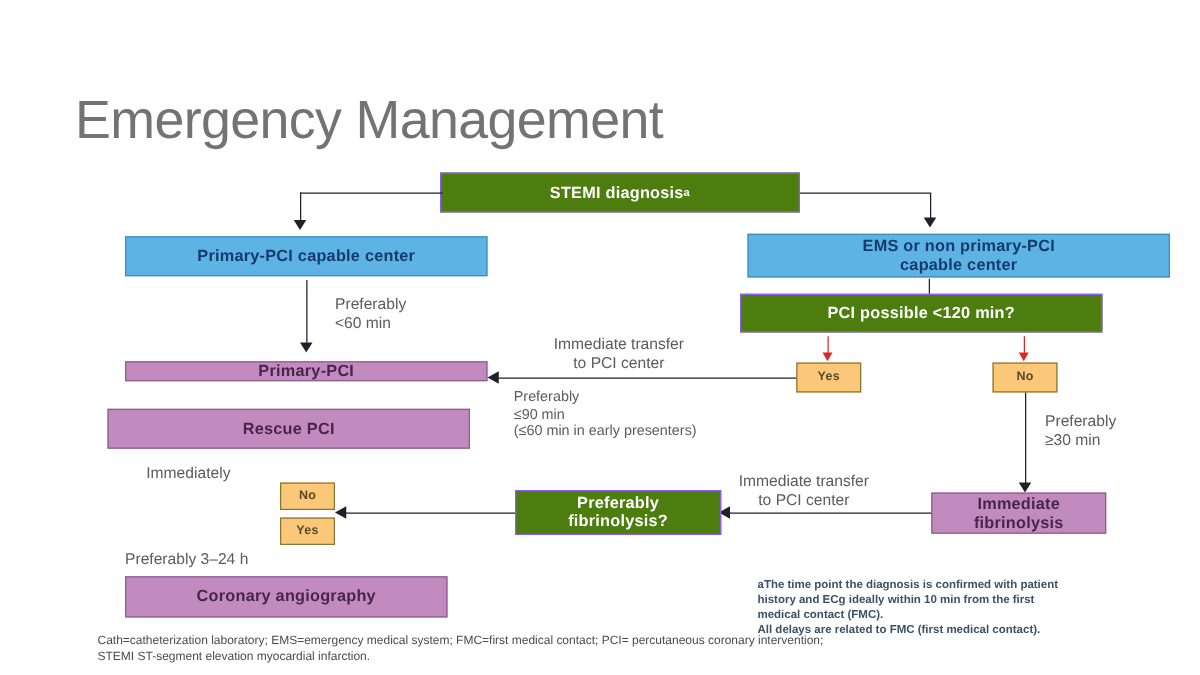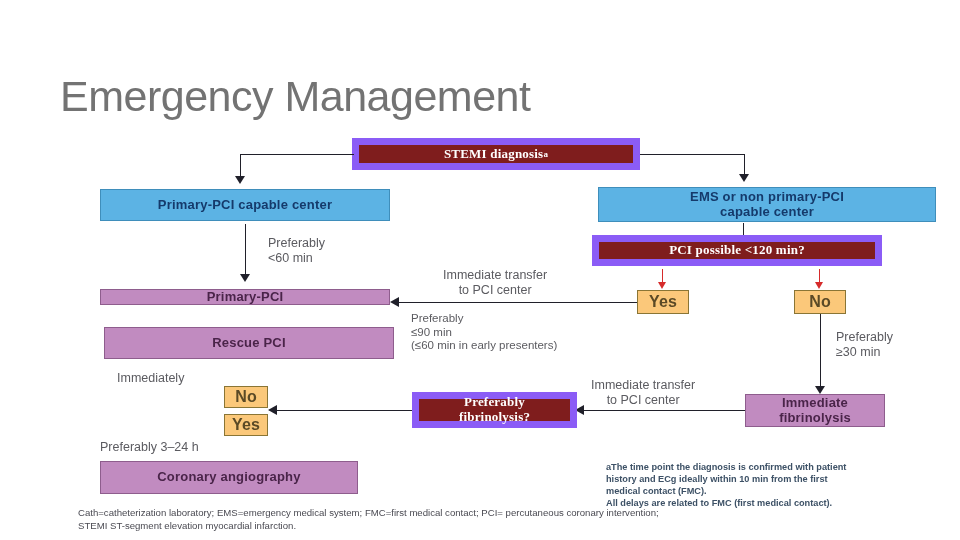--- a/index.html
+++ b/index.html
@@ -41,46 +41,45 @@
     position: absolute;
     box-sizing: border-box;
     display: flex;
     align-items: center;
     justify-content: center;
     text-align: center;
     line-height: 1.12;
     font-weight: bold;
   }
   .box-dark {
-    background: #7f1d1d;
+    background: #4d7c0f;
     color: #ffffff;
-    border: 7px solid #8b5cf6;
+    border: 1px solid #8b5cf6;
     font-size: 13px;
     letter-spacing: 0.2px;
-    font-family: Liberation Serif, serif;
   }
   .box-light {
     background: #5cb3e4;
     color: #153a6b;
     border: 1px solid #3f8ebb;
     font-size: 13px;
     letter-spacing: 0.2px;
   }
   .box-purple {
     background: #c18bc0;
     color: #4a2449;
     border: 1px solid #8e5d8d;
     font-size: 13px;
     letter-spacing: 0.2px;
   }
   .box-amber {
     background: #fbc87a;
     color: #5b4a26;
     border: 1px solid #8a7535;
-    font-size: 16px;
+    font-size: 10px;
     letter-spacing: 0.2px;
   }
   .note {
     position: absolute;
     color: #5b5b60;
     font-size: 12.5px;
     line-height: 1.18;
     white-space: pre-line;
     font-weight: normal;
   }
@@ -175,21 +174,21 @@
     <div class="line-v" style="left:245px; top:224px; height:52px;"></div>
     <div class="arrow-down" style="left:240px; top:274px;"></div>
 
     <div class="note" style="left:268px; top:236px;">Preferably
 &lt;60 min</div>
 
     <div class="box box-purple" style="left:100px; top:289px; width:290px; height:16px;">
       <span>Primary-PCI</span>
     </div>
 
-    <div class="box box-purple" style="left:104px; top:327px; width:290px; height:32px;">
+    <div class="box box-purple" style="left:86px; top:327px; width:290px; height:32px;">
       <span>Rescue PCI</span>
     </div>
 
     <div class="box box-light" style="left:598px; top:187px; width:338px; height:35px;">
       <span style="white-space:pre-line;">EMS or non primary-PCI
 capable center</span>
     </div>
 
     <div class="line-v" style="left:743px; top:223px; height:12px;"></div>
 

